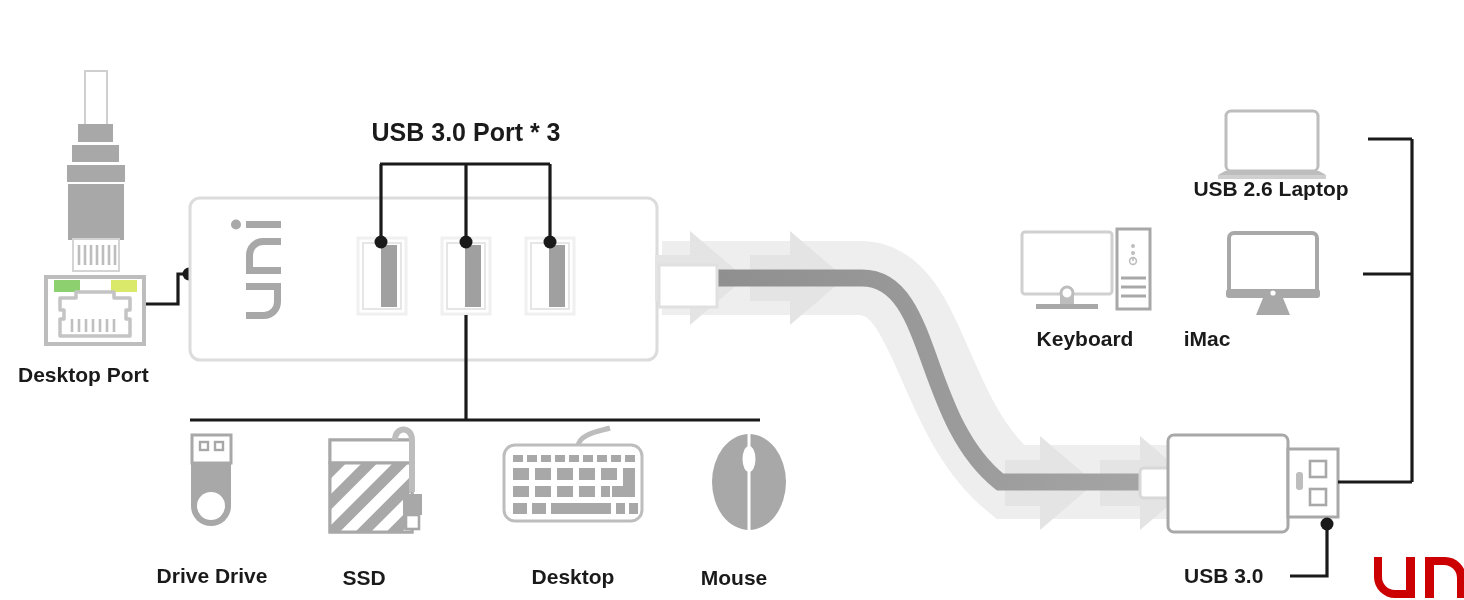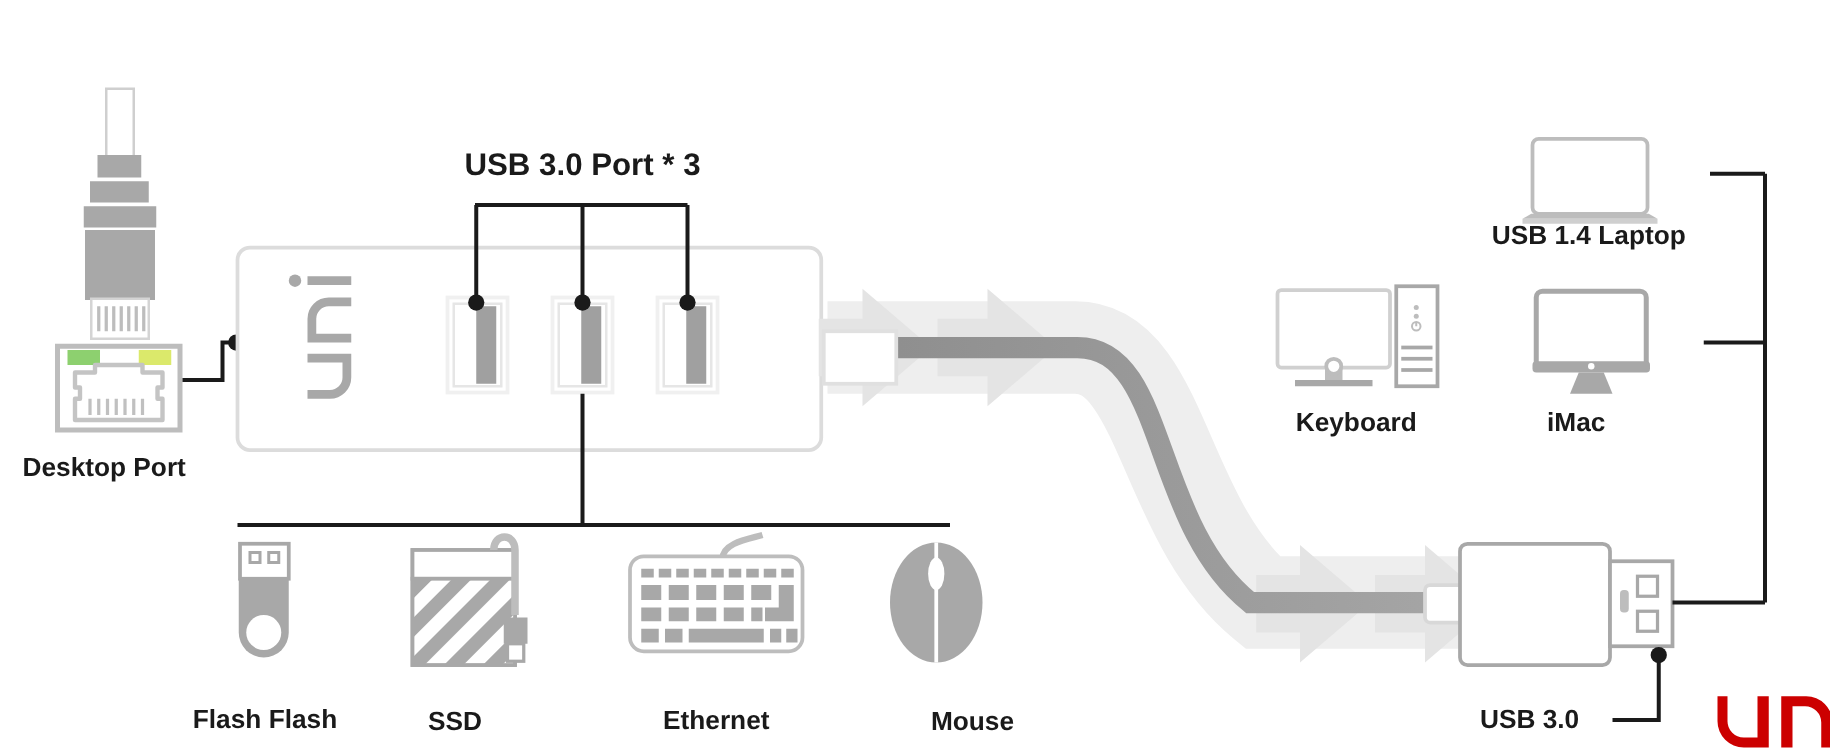--- a/index.html
+++ b/index.html
@@ -297,24 +297,24 @@
         <rect x="93" y="-14" width="9" height="9"></rect>
       </g>
     </g>
 
   </svg>
 
   <div class="lbl lbl-lg ctr" style="left:466px; top:104px;">USB 3.0 Port * 3</div>
 
   <div class="lbl lbl-md" style="left:18px; top:348px;">Desktop Port</div>
 
-  <div class="lbl lbl-md ctr" style="left:212px; top:549px;">Flash Flash</div>
+  <div class="lbl lbl-md ctr" style="left:212px; top:549px;">Drive Drive</div>
   <div class="lbl lbl-md ctr" style="left:364px; top:551px;">SSD</div>
-  <div class="lbl lbl-md ctr" style="left:573px; top:550px;">Ethernet</div>
-  <div class="lbl lbl-md ctr" style="left:778px; top:551px;">Mouse</div>
-
-  <div class="lbl lbl-md ctr" style="left:1271px; top:162px;">USB 1.4 Laptop</div>
+  <div class="lbl lbl-md ctr" style="left:573px; top:550px;">Desktop</div>
+  <div class="lbl lbl-md ctr" style="left:734px; top:551px;">Mouse</div>
+
+  <div class="lbl lbl-md ctr" style="left:1271px; top:162px;">USB 2.6 Laptop</div>
   <div class="lbl lbl-md ctr" style="left:1085px; top:312px;">Keyboard</div>
-  <div class="lbl lbl-md ctr" style="left:1261px; top:312px;">iMac</div>
+  <div class="lbl lbl-md ctr" style="left:1207px; top:312px;">iMac</div>
 
   <div class="lbl lbl-md" style="left:1184px; top:549px;">USB 3.0</div>
 
 </div>
 
 </body></html>

